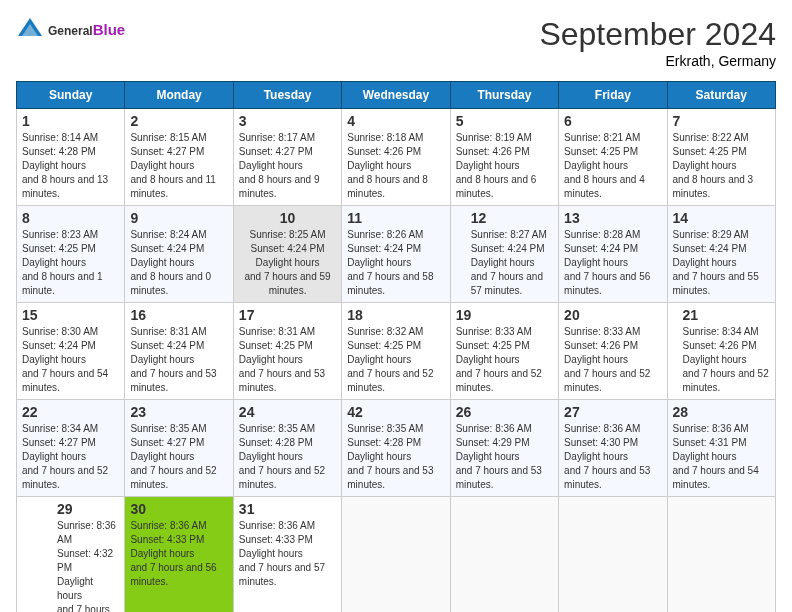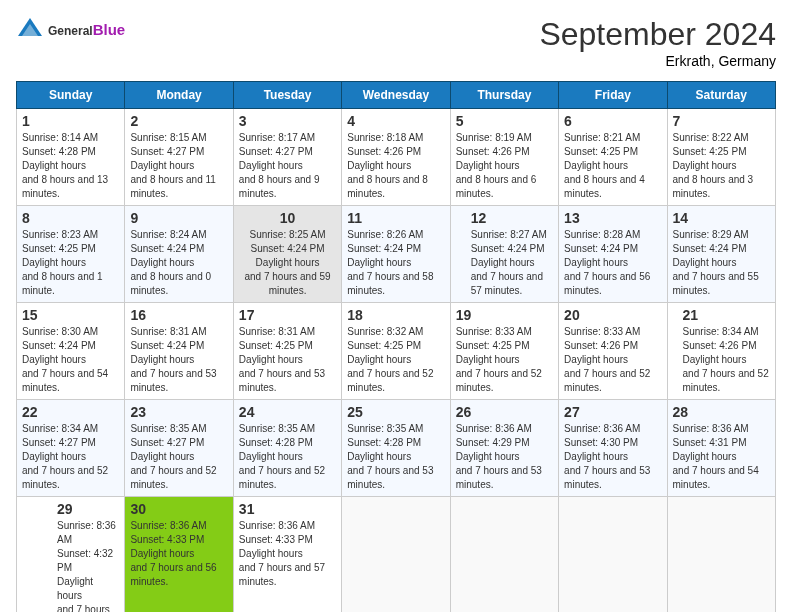--- a/index.html
+++ b/index.html
@@ -224,21 +224,21 @@
       </td>
         <td style="background: rgb(245, 249, 255); margin-left: 19px;">
         <span class="day-num">23</span>
         <span class="day-info">Sunrise: 8:35 AM<br>Sunset: 4:27 PM<br>Daylight hours<br>and 7 hours and 52 minutes.</span>
       </td>
         <td style="background: rgb(245, 249, 255);">
         <span class="day-num">24</span>
         <span class="day-info">Sunrise: 8:35 AM<br>Sunset: 4:28 PM<br>Daylight hours<br>and 7 hours and 52 minutes.</span>
       </td>
         <td style="background: rgb(245, 249, 255);">
-        <span class="day-num">25</span>
+        <span class="day-num">42</span>
         <span class="day-info">Sunrise: 8:35 AM<br>Sunset: 4:28 PM<br>Daylight hours<br>and 7 hours and 53 minutes.</span>
       </td>
         <td style="background: rgb(245, 249, 255);">
         <span class="day-num">26</span>
         <span class="day-info">Sunrise: 8:36 AM<br>Sunset: 4:29 PM<br>Daylight hours<br>and 7 hours and 53 minutes.</span>
       </td>
         <td style="background: rgb(245, 249, 255); margin-top: 25px;">
         <span class="day-num">27</span>
         <span class="day-info">Sunrise: 8:36 AM<br>Sunset: 4:30 PM<br>Daylight hours<br>and 7 hours and 53 minutes.</span>
       </td>

